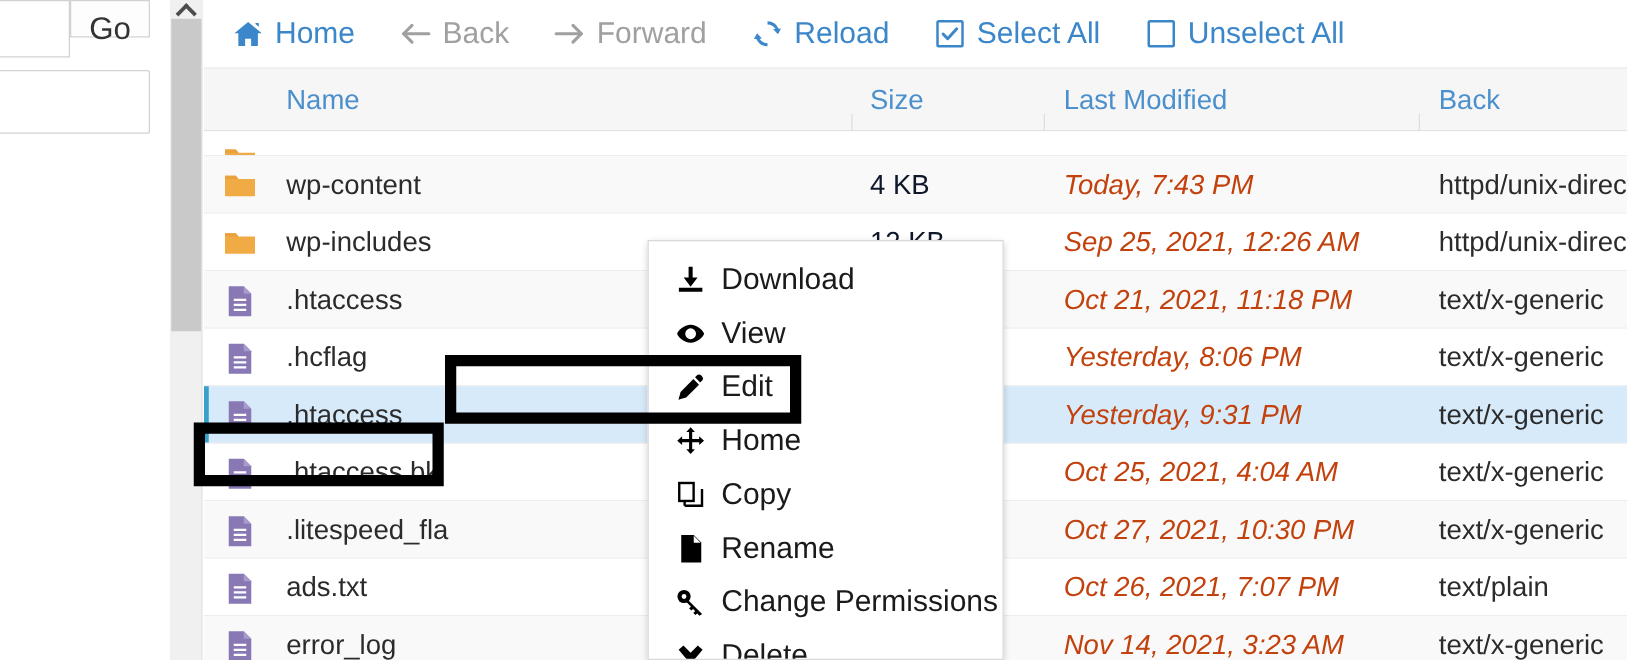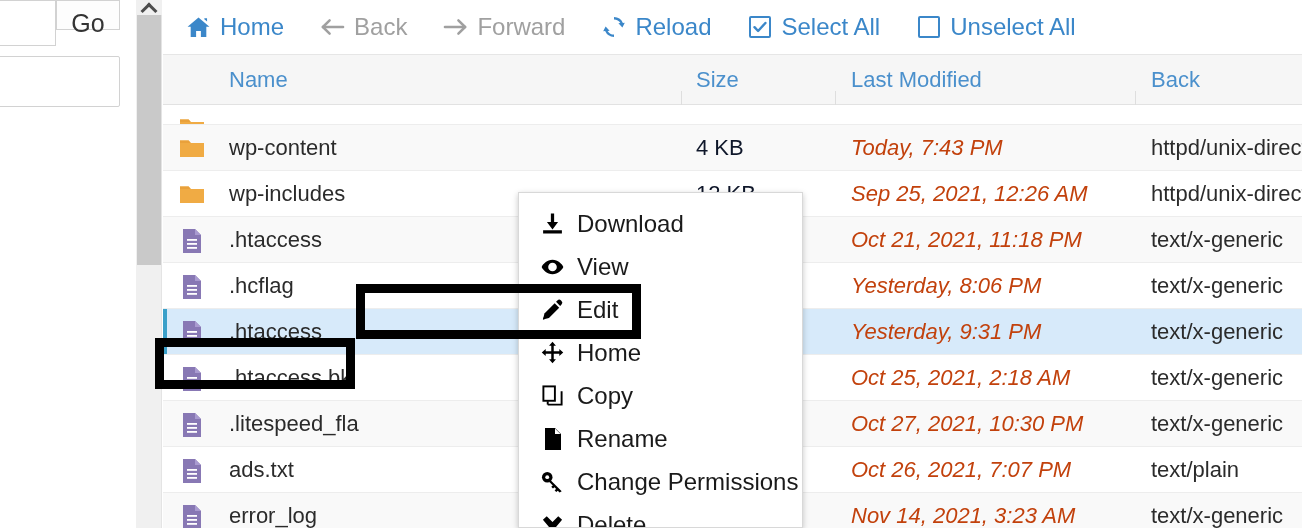--- a/index.html
+++ b/index.html
@@ -436,21 +436,21 @@
               <path fill="#8878b4" d="M4 1h12l6 6v18H4V1z"></path>
               <path fill="#a99bd0" d="M16 1l6 6h-6V1z"></path>
               <g fill="#ffffff">
                 <rect x="8" y="11" width="10" height="1.8"></rect>
                 <rect x="8" y="15" width="10" height="1.8"></rect>
                 <rect x="8" y="19" width="10" height="1.8"></rect>
               </g>
             </svg></span>
           <span class="cell-name">.htaccess.bk</span>
           <span class="cell-size">531 bytes</span>
-          <span class="cell-mod">Oct 25, 2021, 2:18 AM</span>
+          <span class="cell-mod">Oct 25, 2021, 4:04 AM</span>
           <span class="cell-type">text/x-generic</span>
         </div>
         <div class="frow alt">
           <span class="cell-icon"><svg width="26" height="26" viewBox="0 0 26 26">
               <path fill="#8878b4" d="M4 1h12l6 6v18H4V1z"></path>
               <path fill="#a99bd0" d="M16 1l6 6h-6V1z"></path>
               <g fill="#ffffff">
                 <rect x="8" y="11" width="10" height="1.8"></rect>
                 <rect x="8" y="15" width="10" height="1.8"></rect>
                 <rect x="8" y="19" width="10" height="1.8"></rect>

